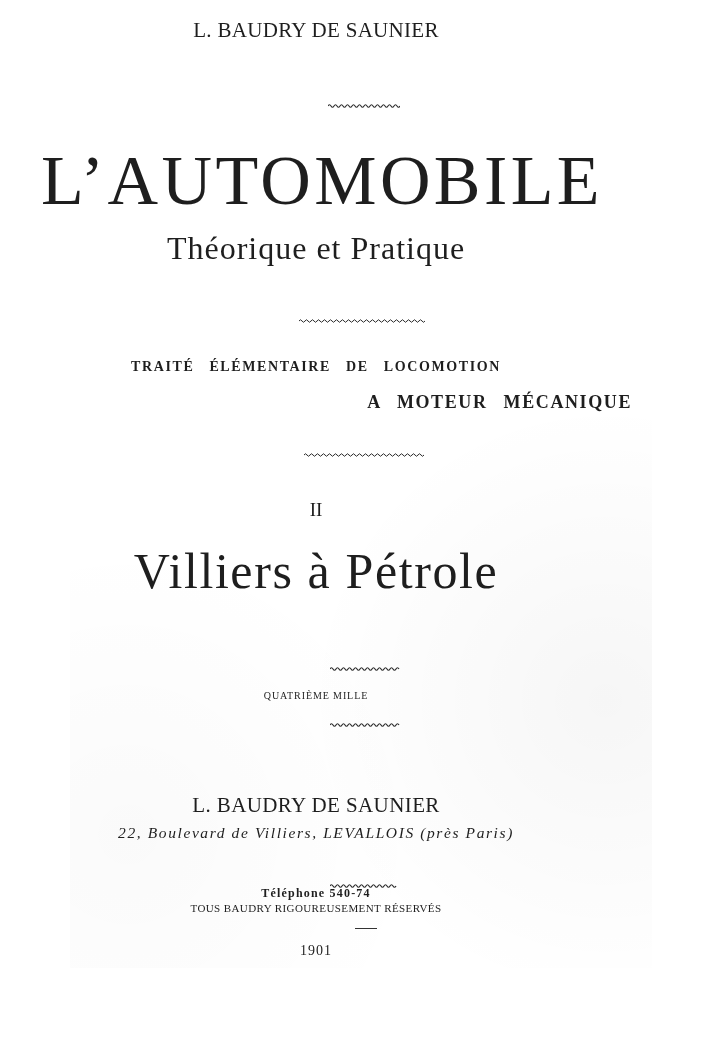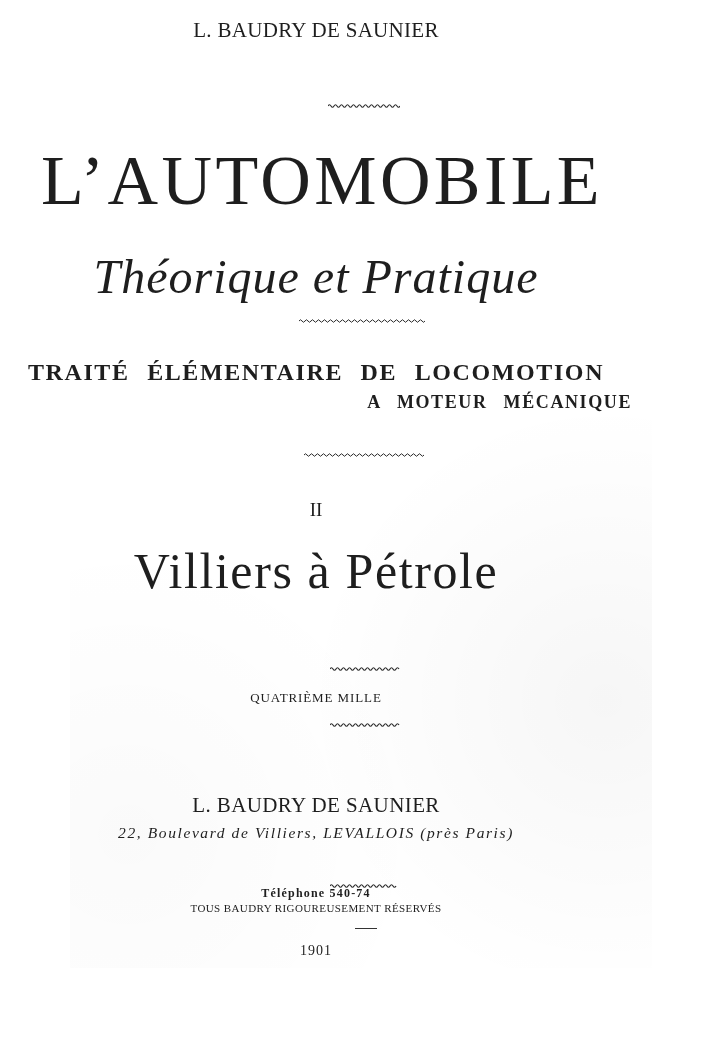--- a/index.html
+++ b/index.html
@@ -45,28 +45,27 @@
       font-size: 21px;
       letter-spacing: 0.3px;
     }
     .main-title {
       top: 146px;
       font-size: 70px;
       letter-spacing: 3.4px;
       padding-left: 6px;
     }
     .subtitle {
-      top: 253px;
-      font-size: 48px;
-      font-style: italic;
+      top: 232px;
+      font-size: 32px;
       letter-spacing: 1px;
     }
     .treatise-1 {
       top: 360px;
-      font-size: 24px;
+      font-size: 14px;
       font-weight: bold;
       letter-spacing: 1.6px;
       word-spacing: 10px;
     }
     .treatise-2 {
       top: 393px;
       font-size: 18px;
       font-weight: bold;
       letter-spacing: 1.6px;
       word-spacing: 10px;
@@ -76,21 +75,21 @@
       top: 500px;
       font-size: 19px;
     }
     .volume-title {
       top: 546px;
       font-size: 50px;
       letter-spacing: 1.6px;
     }
     .edition {
       top: 691px;
-      font-size: 13px;
+      font-size: 10px;
       letter-spacing: 0.9px;
     }
     .publisher {
       top: 795px;
       font-size: 21px;
       letter-spacing: 0.4px;
     }
     .address {
       top: 825px;
       font-size: 15.5px;

